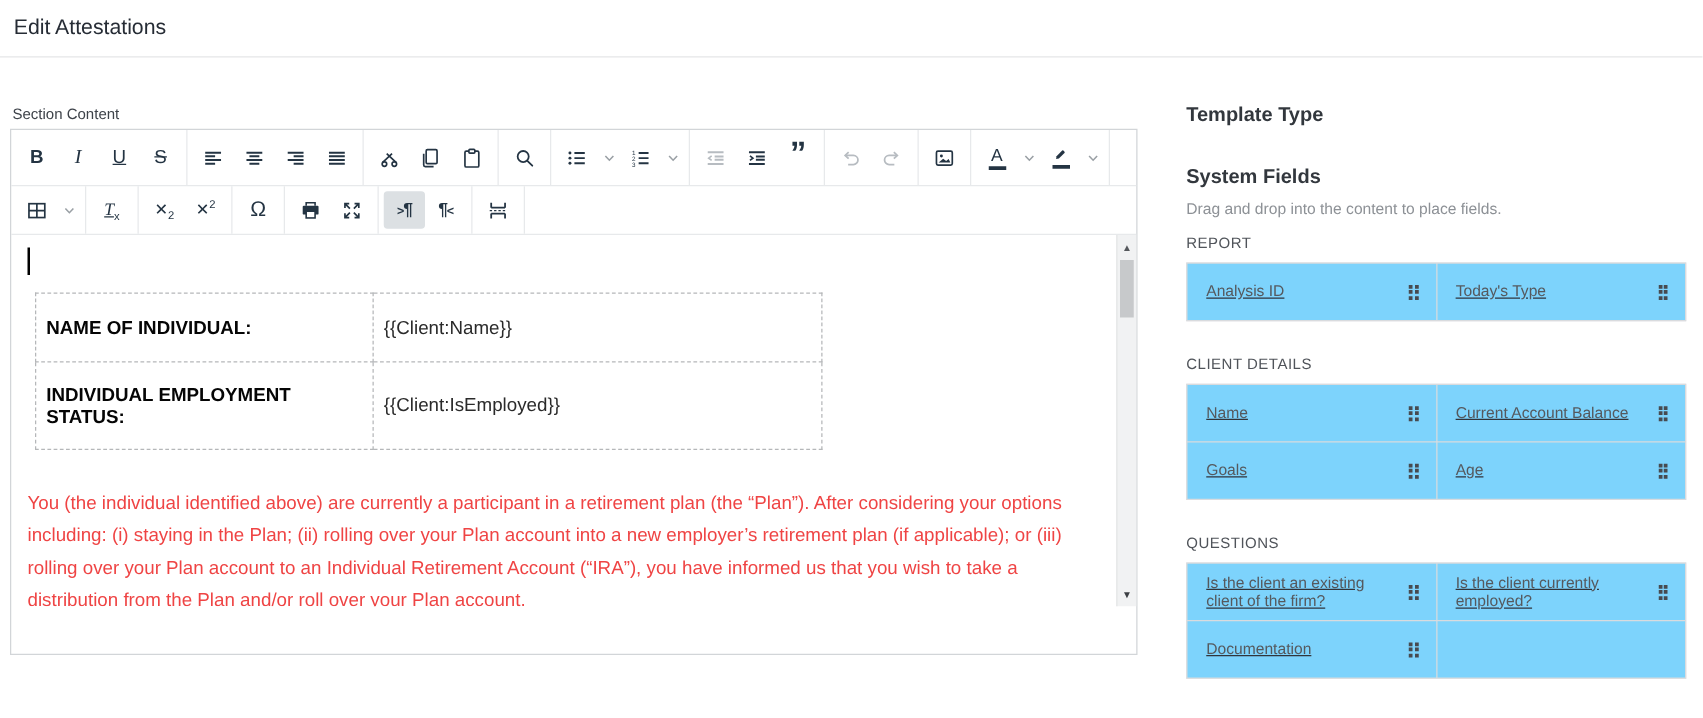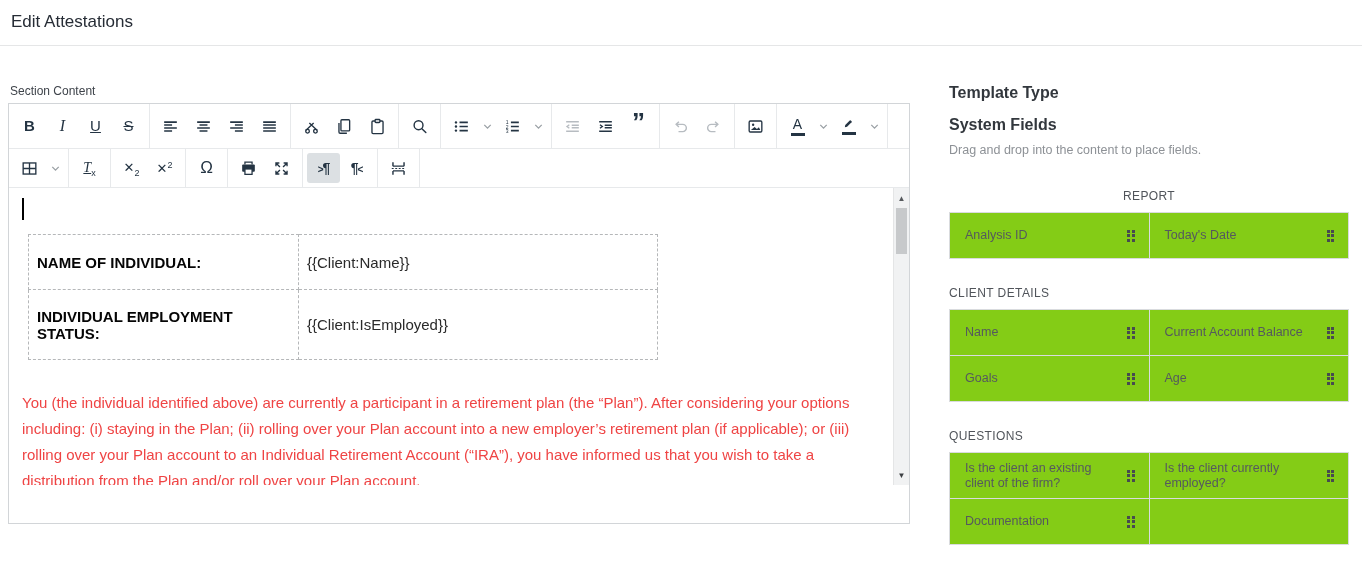--- a/index.html
+++ b/index.html
@@ -68,28 +68,28 @@
   .sb-thumb{position:absolute;left:2px;width:11px;top:20px;height:46px;background:#c7c9cb;cursor:pointer;}
 
   
   .sidebar{position:absolute;left:949px;top:84px;width:400px;}
   .sb-label{font-size:16px;font-weight:700;color:#32373d;}
   .tt-select{margin-top:13px;height:40px;background:#f4f4f5;display:flex;align-items:center;
              justify-content:space-between;padding:0 17px;cursor:default;}
   .tt-select .val{font-size:14px;color:#8f9398;}
   .tt-arrow{width:0;height:0;border-left:4px solid transparent;border-right:4px solid transparent;
             border-top:5px solid #b4b8bd;}
-  .sf-label{margin-top:14px;}
+  .sf-label{margin-top:31px;}
   .sf-hint{margin-top:9px;font-size:12.5px;color:#8d9196;}
   .fsec-title{margin-top:27px;font-size:12px;color:#50545a;letter-spacing:.4px;}
-  .fsec-title.first{margin-top:32px;text-align:center;}
+  .fsec-title.first{margin-top:13px;}
   .fgrid{margin-top:9px;border:1px solid #d9dbde;background:#d9dbde;display:grid;
          grid-template-columns:1fr 1fr;gap:1px;}
-  .fcell{background:#84cc16;min-height:45px;display:flex;align-items:center;justify-content:space-between;
-         padding:6px 14px 6px 15px;box-sizing:border-box;cursor:grab;}
+  .fcell{background:#7dd3fc;min-height:45px;display:flex;align-items:center;justify-content:space-between;
+         padding:6px 14px 6px 15px;box-sizing:border-box;cursor:grab;text-decoration:underline;}
   .fcell .flabel{font-size:12.5px;color:#55595e;line-height:15px;max-width:150px;}
   .dh{display:grid;grid-template-columns:repeat(2,3px);grid-auto-rows:3px;gap:1.5px 1.5px;cursor:grab;}
   .dh i{background:#474b50;display:block;}
 </style>
 </head>
 <body>
 
 <div class="page">
 
   <div class="hdr">
@@ -423,21 +423,21 @@
             <span class="dh">
               <i></i>
               <i></i>
               <i></i>
               <i></i>
               <i></i>
               <i></i>
             </span>
           </div>
           <div class="fcell">
-            <span class="flabel">Today's Date</span>
+            <span class="flabel">Today's Type</span>
             <span class="dh">
               <i></i>
               <i></i>
               <i></i>
               <i></i>
               <i></i>
               <i></i>
             </span>
           </div>
         </div>

